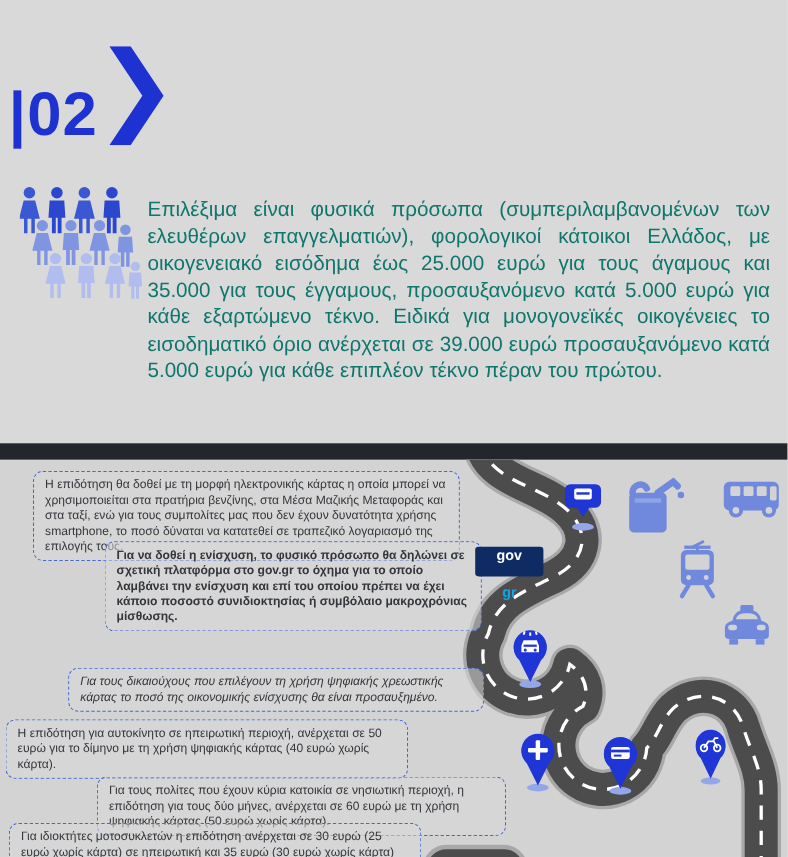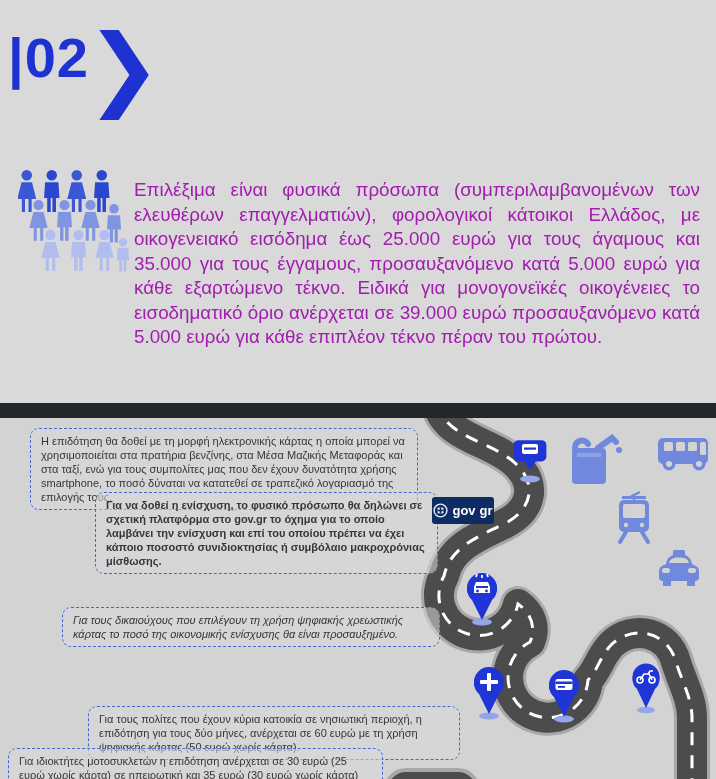--- a/index.html
+++ b/index.html
@@ -1,45 +1,45 @@
 <!DOCTYPE html>
 <html><head>
 <meta charset="utf-8">
 <style>
   html,body{margin:0;padding:0;}
   body{font-family:"Liberation Sans", sans-serif;}
   #page{position:relative;width:716px;height:779px;background:#d8d8d8;overflow:hidden;}
 
   
   .top{position:absolute;left:0;top:0;width:716px;height:403px;background:#d9d9d9;}
-  .badge{position:absolute;left:8px;top:30px;display:flex;align-items:flex-start;}
+  .badge{position:absolute;left:8px;top:42px;display:flex;align-items:flex-end;}
   .badge-num{font-size:56px;font-weight:bold;color:#1d32d0;letter-spacing:1px;line-height:1;}
   .chev{margin-left:6px;}
   .headline{position:absolute;left:138px;top:16px;width:540px;
             font-size:21.5px;line-height:1.33;color:#2336cb;}
   .people{position:absolute;left:18px;top:170px;}
   .eligibility{position:absolute;left:134px;top:178px;width:566px;
-               font-size:18.8px;line-height:1.305;color:#a21caf;
+               font-size:18.8px;line-height:1.305;color:#0f766e;
                text-align:justify;}
 
   
   .divider{position:absolute;left:0;top:403px;width:716px;height:15px;background:#23262b;}
 
   
   .bottom{position:absolute;left:0;top:418px;width:716px;height:361px;background:#d3d3d3;}
   .roadwrap{position:absolute;left:380px;top:0;width:336px;height:361px;}
   .ibox{position:absolute;border:1.6px dashed #4467d6;border-radius:9px;
         padding:5px 10px;font-size:11px;line-height:1.28;color:#33363b;
         background:rgba(216,216,216,0.55);box-sizing:border-box;z-index:5;}
   .govgr{position:absolute;left:432px;top:79px;width:62px;height:27px;background:#0e2b63;
-         border-radius:3px;display:flex;align-items:center;justify-content:center;gap:4px;
-         z-index:6;cursor:pointer;}
+         border-radius:3px;display:flex;align-items:center;justify-content:center;gap:21px;
+         z-index:6;cursor:pointer;flex-direction:column;}
   .govgr span{font-size:13px;font-weight:bold;line-height:1;}
   .govgr .g1{color:#ffffff;}
-  .govgr .g2{color:#ffffff;}
+  .govgr .g2{color:#0ea5e9;}
 </style>
 </head>
 <body>
 
 <div id="page">
 
   <div class="top">
 
     <div class="badge">
       <div class="badge-num">|02</div>
@@ -242,17 +242,18 @@
         <rect x="6.7" y="4.6" width="1.6" height="5.8" fill="#0e2b63"></rect>
         <rect x="4.6" y="6.7" width="5.8" height="1.6" fill="#0e2b63"></rect>
       </svg>
       <span class="g1">gov</span>
         <span class="g2">gr</span>
     </div>
 
     <div class="ibox" style="left:30px;top:10px;width:388px;">Η επιδότηση θα δοθεί με τη μορφή ηλεκτρονικής κάρτας η οποία μπορεί να χρησιμοποιείται στα πρατήρια βενζίνης, στα Μέσα Μαζικής Μεταφοράς και στα ταξί, ενώ για τους συμπολίτες μας που δεν έχουν δυνατότητα χρήσης smartphone, το ποσό δύναται να κατατεθεί σε τραπεζικό λογαριασμό της επιλογής τους.</div>
     <div class="ibox" style="left:95px;top:74px;width:343px;font-weight:bold;">Για να δοθεί η ενίσχυση, το φυσικό πρόσωπο θα δηλώνει σε σχετική πλατφόρμα στο gov.gr το όχημα για το οποίο λαμβάνει την ενίσχυση και επί του οποίου πρέπει να έχει κάποιο ποσοστό συνιδιοκτησίας ή συμβόλαιο μακροχρόνιας μίσθωσης.</div>
     <div class="ibox" style="left:62px;top:189px;width:378px;font-style:italic;">Για τους δικαιούχους που επιλέγουν τη χρήση ψηφιακής χρεωστικής κάρτας το ποσό της οικονομικής ενίσχυσης θα είναι προσαυξημένο.</div>
+    <div class="ibox" style="left:5px;top:236px;width:366px;">Η επιδότηση για αυτοκίνητο σε ηπειρωτική περιοχή, ανέρχεται σε 50 ευρώ για το δίμηνο με τη χρήση ψηφιακής κάρτας (40 ευρώ χωρίς κάρτα).</div>
     <div class="ibox" style="left:88px;top:288px;width:372px;">Για τους πολίτες που έχουν κύρια κατοικία σε νησιωτική περιοχή, η επιδότηση για τους δύο μήνες, ανέρχεται σε 60 ευρώ με τη χρήση ψηφιακής κάρτας (50 ευρώ χωρίς κάρτα).</div>
     <div class="ibox" style="left:8px;top:330px;width:375px;">Για ιδιοκτήτες μοτοσυκλετών η επιδότηση ανέρχεται σε 30 ευρώ (25 ευρώ χωρίς κάρτα) σε ηπειρωτική και 35 ευρώ (30 ευρώ χωρίς κάρτα) σε νησιωτική περιοχή.</div>
   </div>
 
 </div>
 
 </body></html>

